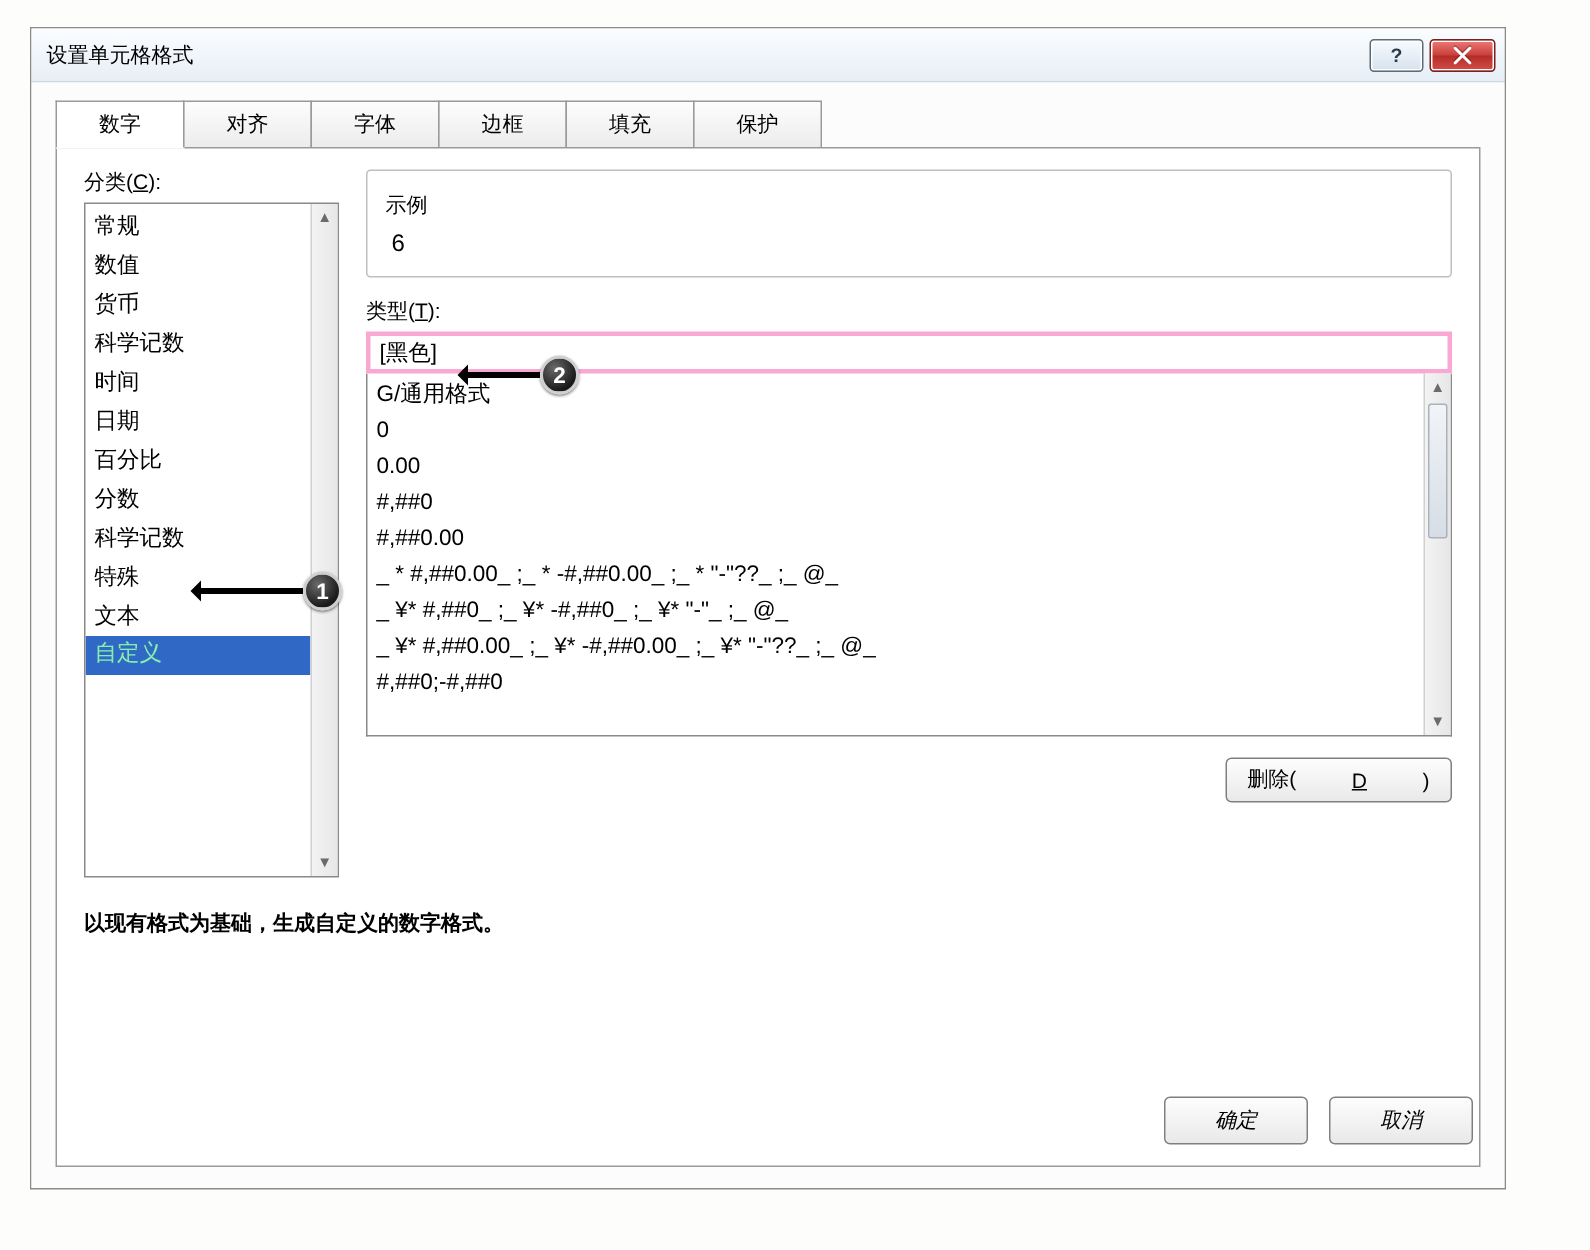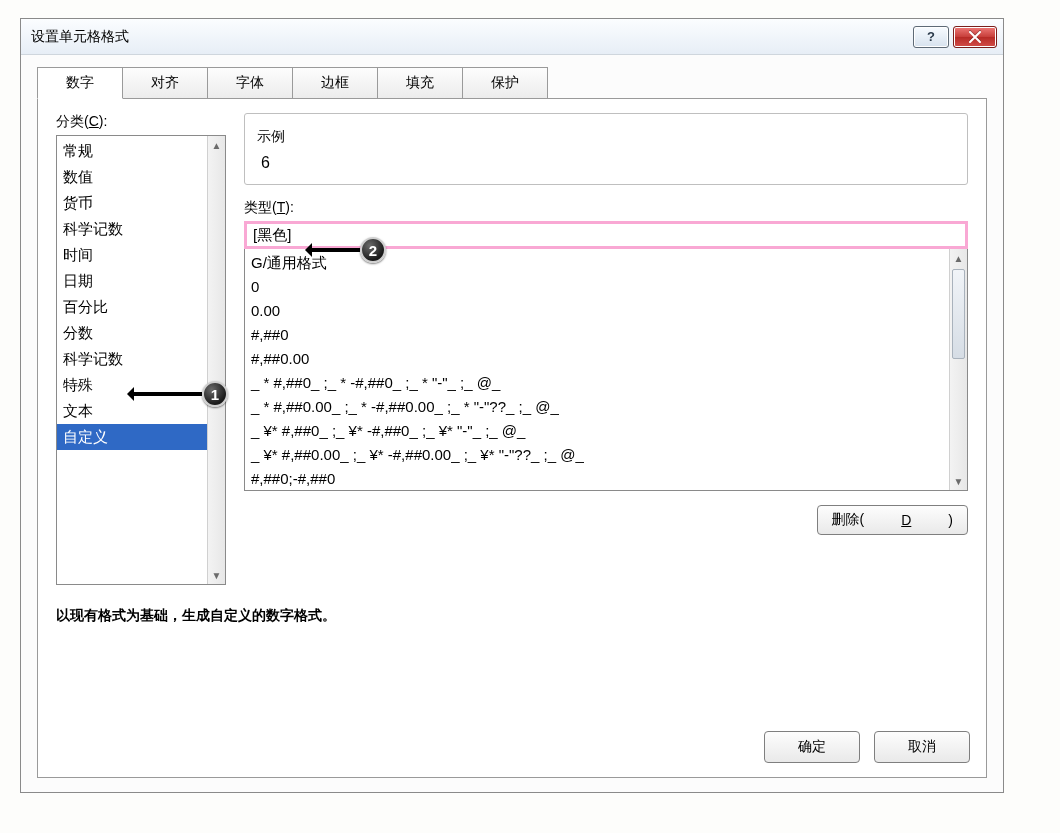--- a/index.html
+++ b/index.html
@@ -125,21 +125,22 @@
   }
   .listbox .item {
     padding: 2px 6px;
     font-size: 15px;
     line-height: 22px;
     white-space: nowrap;
     cursor: default;
   }
   .listbox .item.selected {
     background: #2f69c5;
-    color: #ffffff;
+    color: #86efac;
+    font-family: Liberation Mono, monospace;
   }
   
   .sbar {
     width: 18px;
     background: linear-gradient(90deg,#f3f3f3,#e7e7e7);
     border-left: 1px solid #d0d0d0;
     display: flex;
     flex-direction: column;
     justify-content: space-between;
     align-items: center;
@@ -220,24 +221,25 @@
   .delete-row { text-align: right; margin-top: 14px; }
 
   .hint {
     font-size: 14px;
     margin-top: 22px;
     font-weight: bold;
   }
 
   .dlg-buttons {
     position: absolute;
-    right: 16px;
+    right: 4px;
     bottom: 14px;
     display: flex;
     gap: 14px;
+    font-style: italic;
   }
   .dlg-buttons .btn { min-width: 96px; height: 32px; }
 
   
   .callout {
     position: absolute;
     display: flex;
     align-items: center;
     pointer-events: none;
   }
@@ -348,21 +350,20 @@
               <span>类型(</span><span class="underline">T</span><span>):</span>
             </div>
             <input class="type-input" id="type-input" value="[黑色]" style="">
             <div class="fmt-list">
               <div class="items" id="fmt-items">
                   <div>G/通用格式</div>
                   <div>0</div>
                   <div>0.00</div>
                   <div>#,##0</div>
                   <div>#,##0.00</div>
-                  <div>_ * #,##0_ ;_ * -#,##0_ ;_ * "-"_ ;_ @_ </div>
                   <div>_ * #,##0.00_ ;_ * -#,##0.00_ ;_ * "-"??_ ;_ @_ </div>
                   <div>_ ¥* #,##0_ ;_ ¥* -#,##0_ ;_ ¥* "-"_ ;_ @_ </div>
                   <div>_ ¥* #,##0.00_ ;_ ¥* -#,##0.00_ ;_ ¥* "-"??_ ;_ @_ </div>
                   <div>#,##0;-#,##0</div>
                 </div>
               <div class="sbar">
                 <div class="sarrow">▲</div>
                 <div class="sthumb-track">
                     <div class="sthumb" style="top:2px;height:90px"></div>
                   </div>

